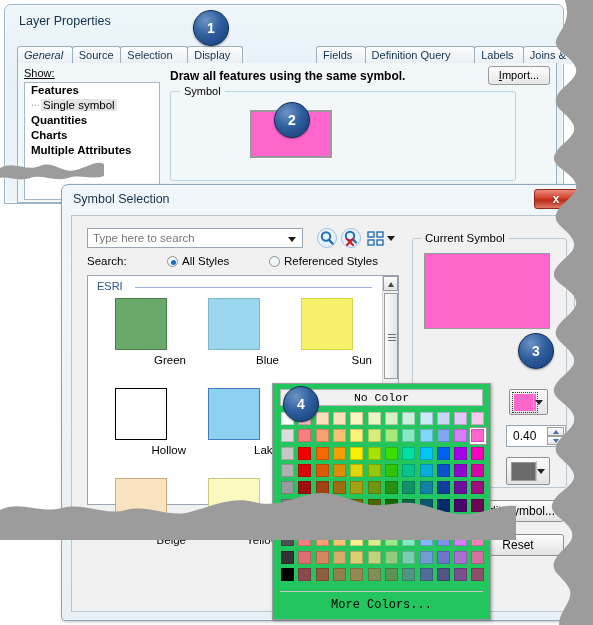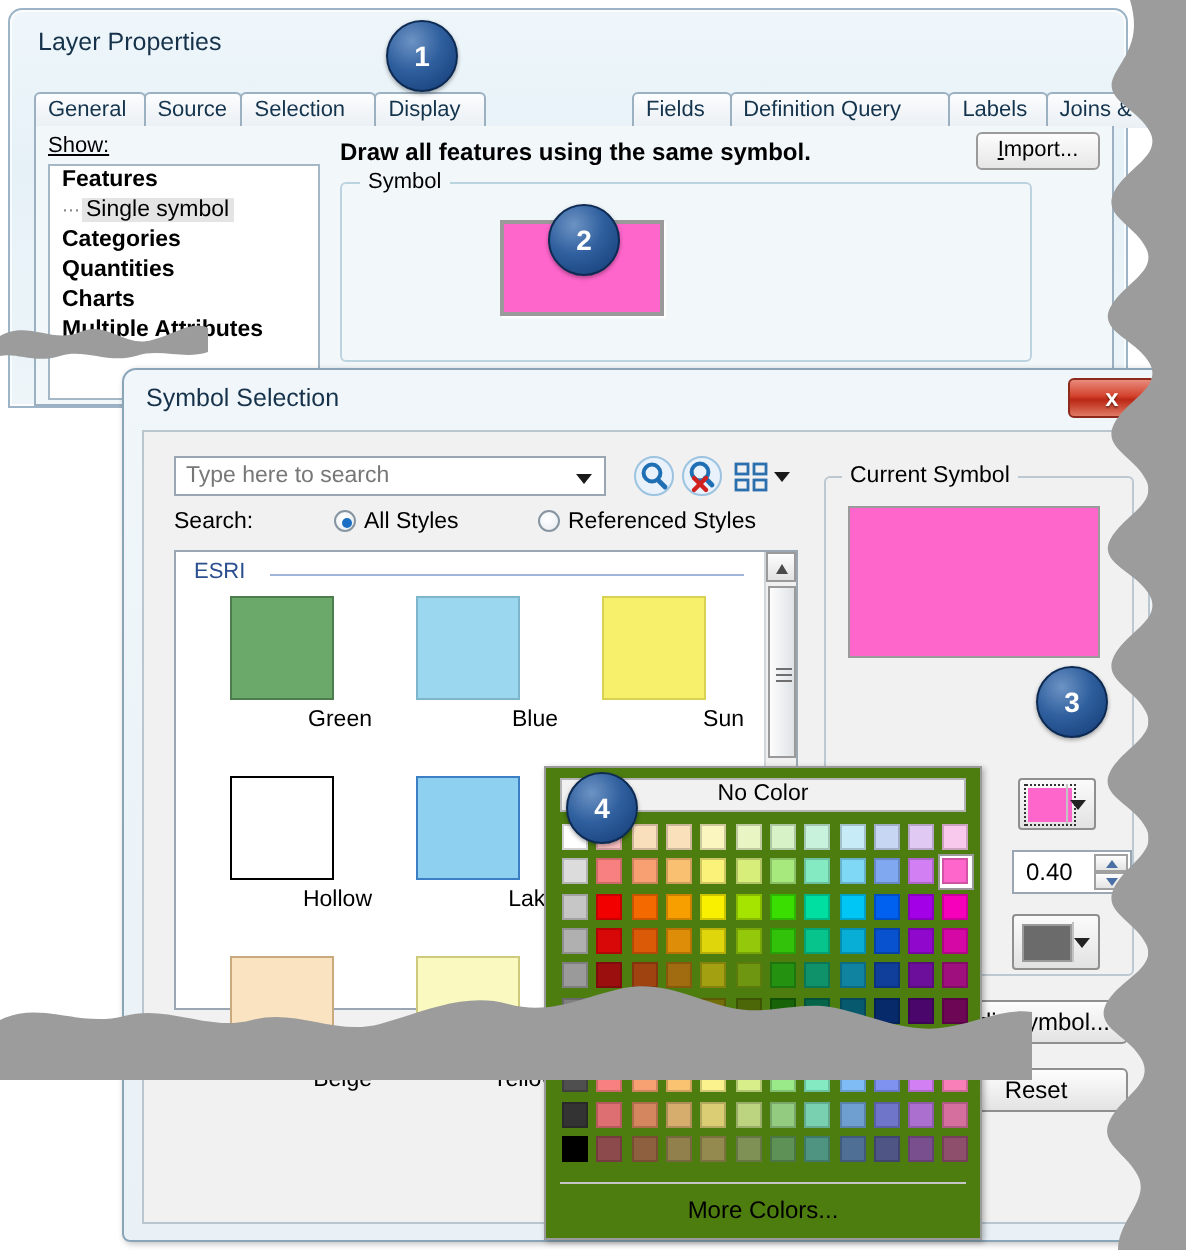--- a/index.html
+++ b/index.html
@@ -230,22 +230,23 @@
     background:linear-gradient(to bottom,#fdfdfd,#e3e3e3);
     border:1px solid #8f8f8f; border-radius:3px;
     font-size:12px; line-height:20px; text-align:center;
   }
   #edit-symbol-btn { left:400px; top:284px; }
   #reset-btn      { left:400px; top:318px; }
 
   
   #palette {
     position:absolute; left:272px; top:383px; width:219px; height:237px;
-    background:#4d7c0f; border:1px solid #9a9a9a;
+    background:#22c55e; border:1px solid #9a9a9a;
     box-shadow:1px 1px 3px rgba(0,0,0,.3);
+    font-family:Liberation Mono, monospace;
   }
   #no-color-btn {
     position:absolute; left:7px; top:5px; right:7px; height:17px;
     background:#f1f1f1; border:1px solid #b4b4b4;
     font-size:11.5px; line-height:15px; text-align:center;
   }
   #swatch-grid {
     position:absolute; left:6px; top:26px; display:grid;
     grid-template-columns:repeat(12, 17.3px);
     grid-auto-rows:17.3px;
@@ -275,36 +276,35 @@
   #torn-right { right:0; top:0; width:58px; height:625px; }
   #torn-mid   { left:0; top:150px; width:200px; height:40px; }
   #torn-bottom{ left:0; top:470px; width:593px; height:70px; }
 </style>
 </head>
 <body>
 
 <div id="layer-props">
   <div id="lp-title">Layer Properties</div>
   <div id="tabstrip">
-      <div class="tab" style="left: 0px; width: 55.7px;"><span>General</span></div>
+      <div class="tab" style="left: 0px; width: 55.7px; font-style: italic;"><span>General</span></div>
       <div class="tab" style="left: 54.7px; width: 49.6px;"><span>Source</span></div>
       <div class="tab" style="left: 103.3px; width: 67.9px;"><span>Selection</span></div>
       <div class="tab" style="left: 170.2px; width: 55.7px;"><span>Display</span></div>
       <div class="tab" style="left: 299px; width: 49.6px;"><span>Fields</span></div>
       <div class="tab" style="left: 347.6px; width: 110.6px;"><span>Definition Query</span></div>
       <div class="tab" style="left: 457.2px; width: 49.6px;"><span>Labels</span></div>
       <div class="tab" style="left: 505.8px; width: 104.5px;"><span>Joins &amp; Relates</span></div>
     </div>
 
   <div id="lp-client">
     <div id="show-label">Show:</div>
     <div id="show-tree">
         <div class="tree-node bold"><span>Features</span></div>
         <div class="tree-node child"><span class="dots">⋯</span><span class="sel">Single symbol</span></div>
-        <div class="tree-node bold"><span>Categories</span></div>
         <div class="tree-node bold"><span>Quantities</span></div>
         <div class="tree-node bold"><span>Charts</span></div>
         <div class="tree-node bold"><span>Multiple Attributes</span></div>
       </div>
 
     <div id="draw-label">Draw all features using the same symbol.</div>
     <div id="import-btn"><u>I</u><span>mport...</span></div>
 
     <div id="symbol-group">
       <span class="legend">Symbol</span>

